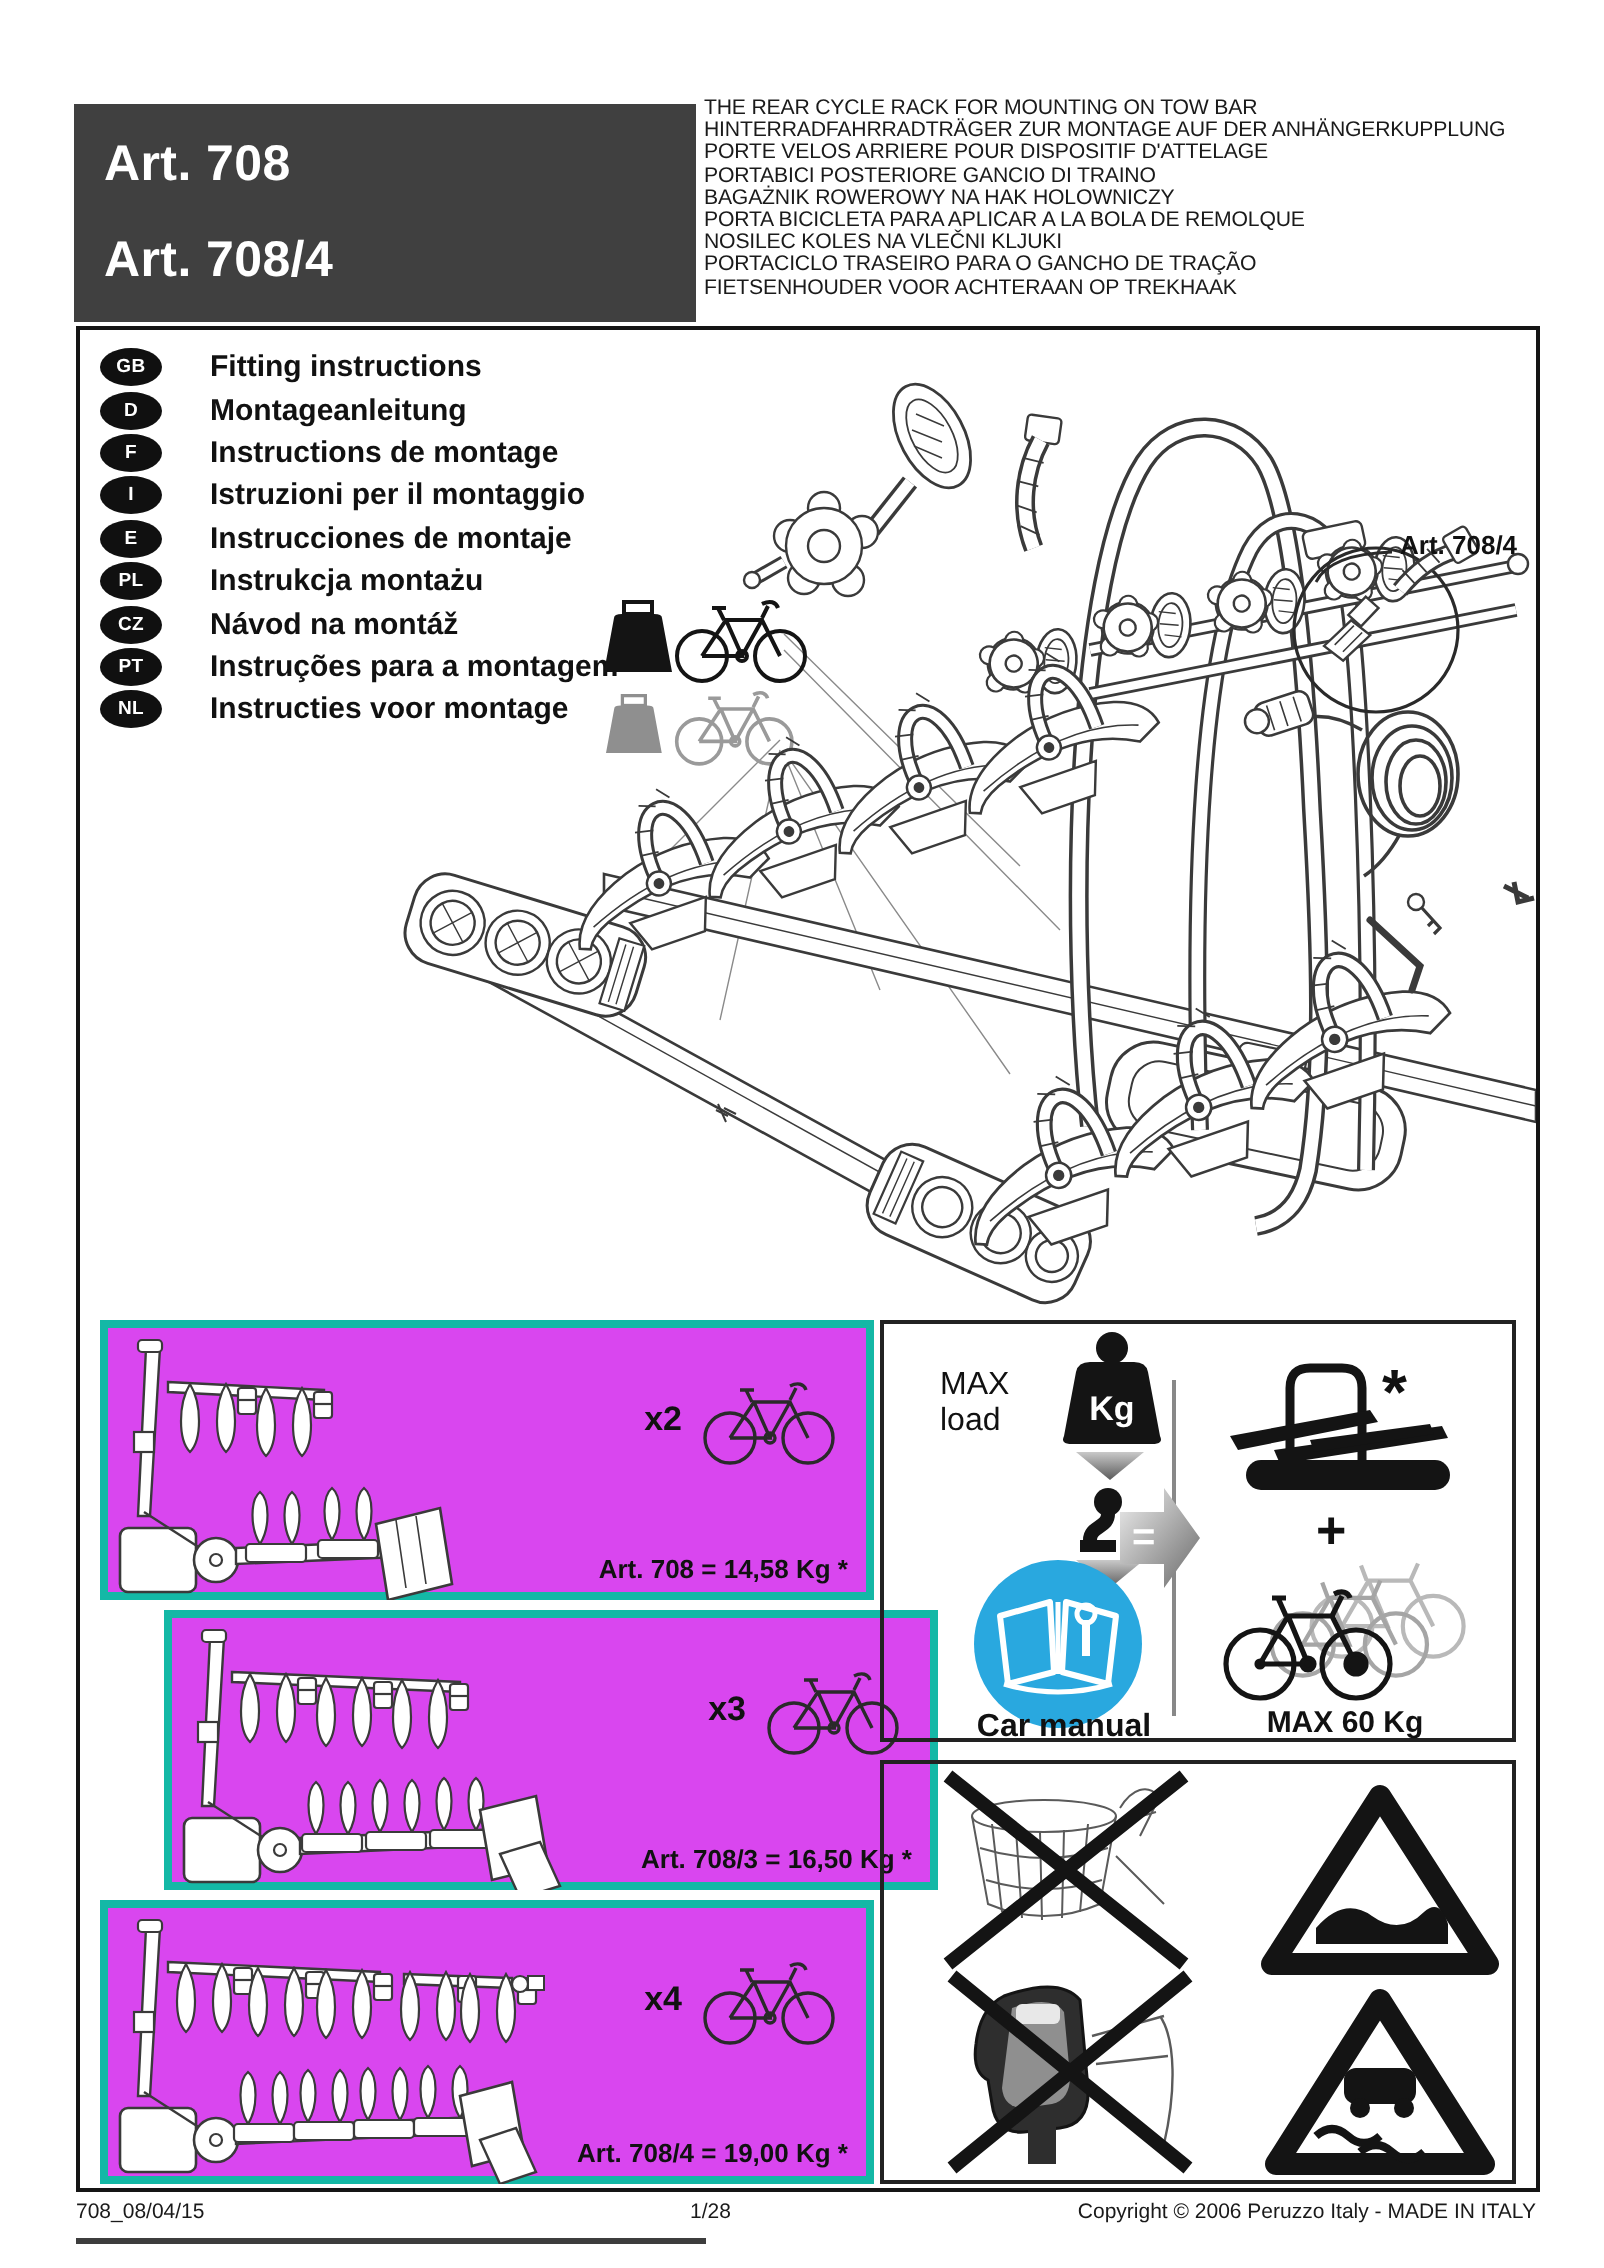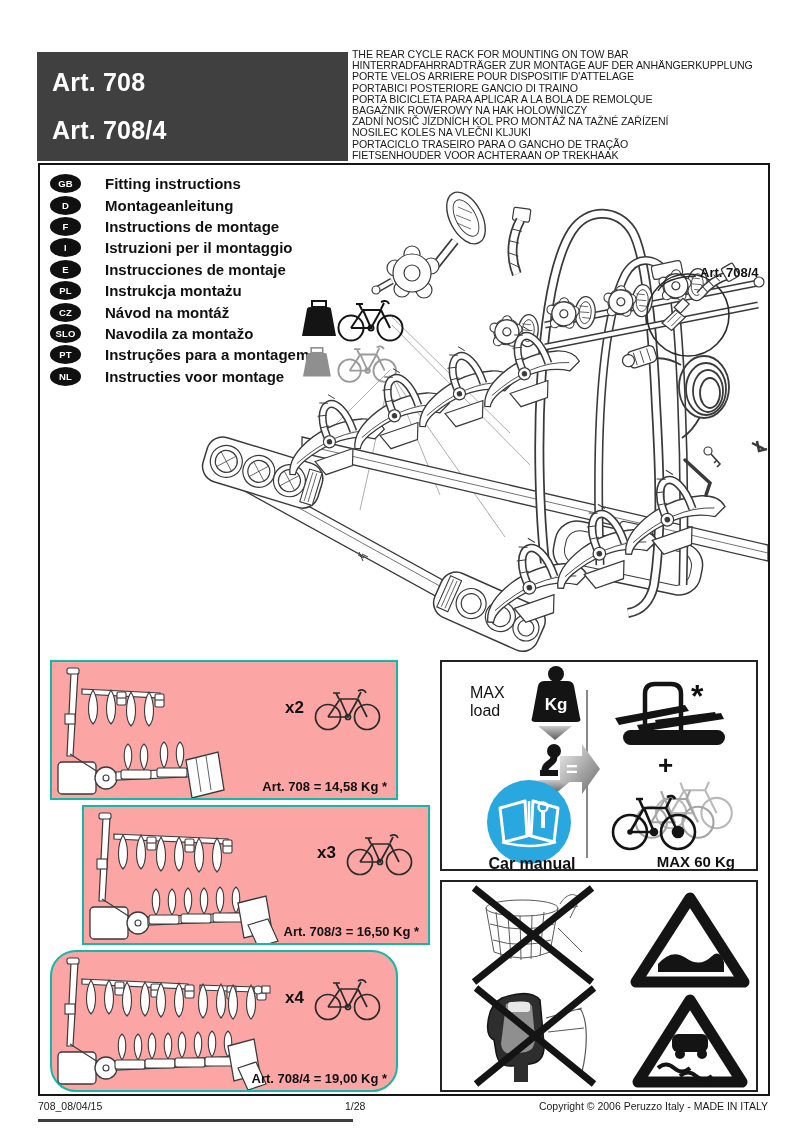--- a/index.html
+++ b/index.html
@@ -19,36 +19,36 @@
 
   
   .langs { left:50px; top:173px; }
   .lang-row { display:flex; align-items:center; height:21.4px; }
   .badge { width:31px; height:19px; background:#101010; border-radius:50%; color:#fff;
            font-size:9.5px; font-weight:bold; display:flex; align-items:center; justify-content:center;
            flex:0 0 31px; letter-spacing:.2px; }
   .lang-label { font-size:15px; font-weight:bold; margin-left:24px; white-space:nowrap; }
 
   
-  .vbox { left:50px; width:348px; height:140px; border:2px solid #14b8a6; background:#fca5a5; }
+  .vbox { left:50px; width:387px; height:140px; border:4px solid #14b8a6; background:#d946ef; }
   .vbox .mult { position:absolute; right:92px; top:36px; font-size:17px; font-weight:bold; }
   .vbox .wlabel { position:absolute; right:9px; bottom:4px; font-size:13px; font-weight:bold; }
   .vbox .bikeicon { position:absolute; right:14px; top:22px; }
 
   
   .loadbox { left:440px; top:660px; width:318px; height:211px; border:2px solid #222; }
   .warnbox { left:440px; top:880px; width:318px; height:212px; border:2px solid #222; }
   .maxload { left:28px; top:22px; font-size:16px; line-height:18px; font-weight:500; }
   .divider { left:144px; top:28px; width:2px; height:168px; background:#888; }
   .carmanual { left:40px; top:193px; width:100px; text-align:center; font-size:16px; font-weight:bold; }
   .bluecirc { left:45px; top:118px; width:84px; height:84px; border-radius:50%; }
   .eqtxt { left:124px; top:96px; font-size:20px; font-weight:bold; color:#fff; z-index:3; }
   .star { left:249px; top:16px; font-size:32px; font-weight:bold; }
   .plus { left:216px; top:88px; font-size:26px; font-weight:bold; }
-  .max60 { left:168px; top:191px; width:125px; text-align:right; font-size:15px; font-weight:bold; }
+  .max60 { left:168px; top:191px; width:125px; text-align:center; font-size:15px; font-weight:bold; }
 
   
   .foot { top:1100px; font-size:10.5px; color:#1a1a1a; }
   .foot-left { left:38px; }
   .foot-center { left:345px; }
   .foot-right { right:34px; }
   .foot-line { left:38px; top:1119px; width:315px; height:2.5px; background:#3d3d3d; }
 
   svg { display:block; }
   svg text { font-family:"Liberation Sans", sans-serif; }
@@ -58,23 +58,22 @@
 
 <div class="abs art-box">
   <div>Art. 708</div>
   <div>Art. 708/4</div>
 </div>
 <div class="abs titles">
   <div>THE REAR CYCLE RACK FOR MOUNTING ON TOW BAR</div>
   <div>HINTERRADFAHRRADTRÄGER ZUR MONTAGE AUF DER ANHÄNGERKUPPLUNG</div>
   <div>PORTE VELOS ARRIERE POUR DISPOSITIF D'ATTELAGE</div>
   <div>PORTABICI POSTERIORE GANCIO DI TRAINO</div>
+  <div>BAGAŻNIK ROWEROWY NA HAK HOLOWNICZY</div>
   <div>PORTA BICICLETA PARA APLICAR A LA BOLA DE REMOLQUE</div>
-  <div>BAGAŻNIK ROWEROWY NA HAK HOLOWNICZY</div>
-  <div>ZADNÍ NOSIČ JÍZDNÍCH KOL PRO MONTÁŽ NA TAŽNÉ ZAŘÍZENÍ</div>
   <div>NOSILEC KOLES NA VLEČNI KLJUKI</div>
   <div>PORTACICLO TRASEIRO PARA O GANCHO DE TRAÇÃO</div>
   <div>FIETSENHOUDER VOOR ACHTERAAN OP TREKHAAK</div>
 </div>
 
 <div class="abs frame"></div>
 
 <div class="abs langs">
   <div class="lang-row">
       <span class="badge">GB</span>
@@ -96,24 +95,20 @@
       <span class="badge">E</span>
       <span class="lang-label">Instrucciones de montaje</span>
     </div>
   <div class="lang-row">
       <span class="badge">PL</span>
       <span class="lang-label">Instrukcja montażu</span>
     </div>
   <div class="lang-row">
       <span class="badge">CZ</span>
       <span class="lang-label">Návod na montáž</span>
-    </div>
-  <div class="lang-row">
-      <span class="badge">SLO</span>
-      <span class="lang-label">Navodila za montažo</span>
     </div>
   <div class="lang-row">
       <span class="badge">PT</span>
       <span class="lang-label">Instruções para a montagem</span>
     </div>
   <div class="lang-row">
       <span class="badge">NL</span>
       <span class="lang-label">Instructies voor montage</span>
     </div>
 </div>
@@ -367,21 +362,21 @@
     <polygon points="150,94 178,87 184,122 156,129" fill="#fff" stroke-width="1.3"></polygon>
     <polygon points="160,116 180,110 190,132 170,138" fill="#fff" stroke-width="1.2"></polygon>
   </svg>
   <svg class="bikeicon" width="68" height="48" viewBox="0 0 68 48" stroke="#2a2a2a" stroke-width="1.7" fill="none">
       <use href="#bike-line"></use>
     </svg>
   <div class="mult">x3</div>
   <div class="wlabel">Art. 708/3 = 16,50 Kg *</div>
 </div>
 
-<div class="abs vbox" style="top:950px; height:142px;border-radius:26px;">
+<div class="abs vbox" style="top:950px; height:142px;">
   <svg style="position:absolute; left:4px; top:2px;" width="235" height="136" viewBox="0 0 235 136" stroke="#3a3a3a" fill="none">
     <path d="M15,8 L22,8 L17,92 L11,92 Z" fill="#fff" stroke-width="1.2"></path>
     <rect x="11" y="4" width="12" height="6" rx="2" fill="#fff" stroke-width="1.1"></rect>
     <rect x="9" y="50" width="10" height="10" fill="#fff" stroke-width="1.1"></rect>
     <polygon points="26,25 132,30 132,35 26,30" fill="#fff" stroke-width="1.2"></polygon>
     <use href="#leafpair" transform="translate(44,26)"></use>
       <use href="#leafpair" transform="translate(80,28)"></use>
       <use href="#leafpair" transform="translate(114,29)"></use>
     <polygon points="144,31 198,33 198,38 144,36" fill="#fff" stroke-width="1.2"></polygon>
     <use href="#leafpair" transform="translate(156,30)"></use>

